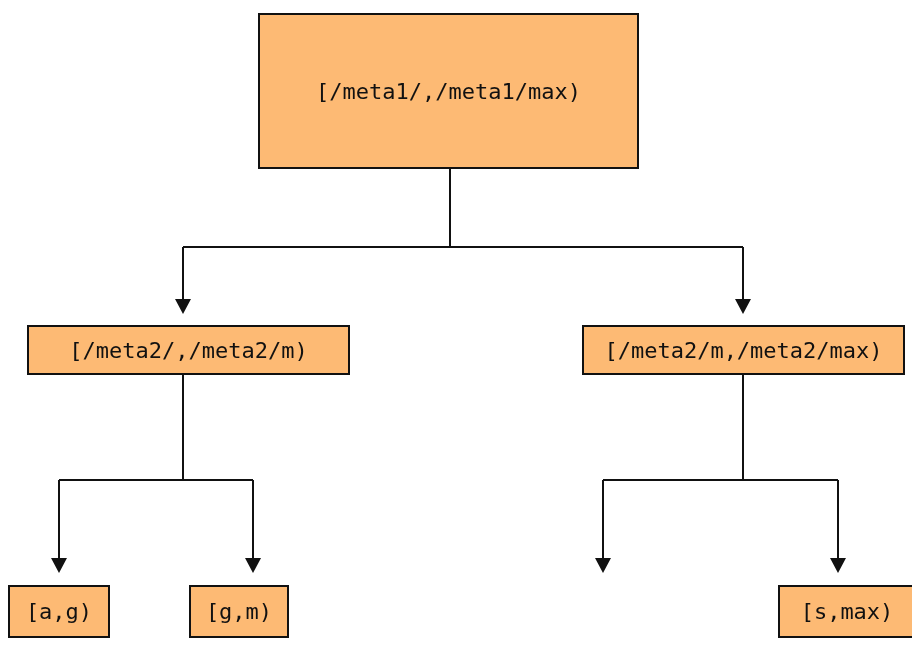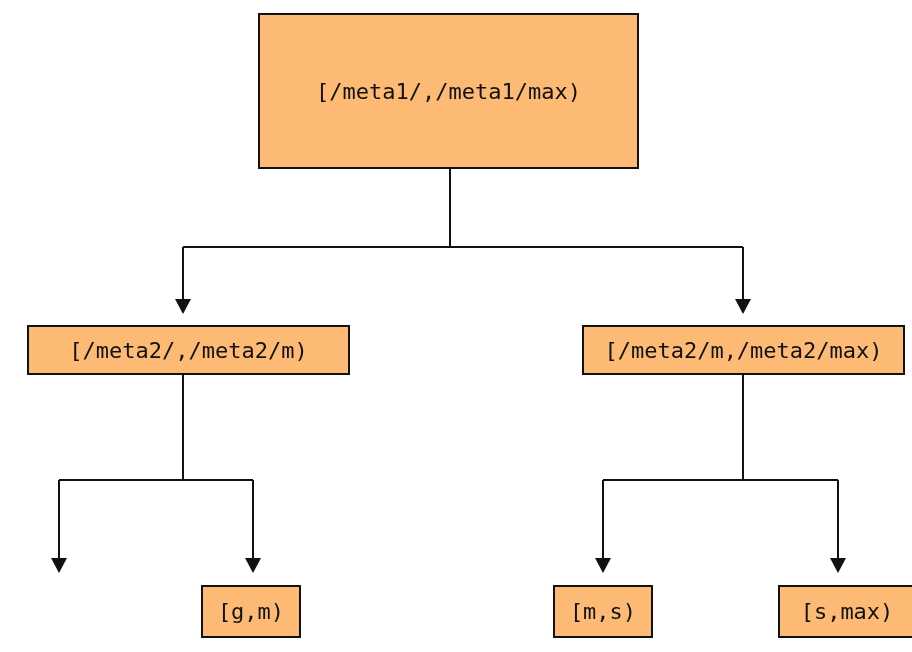--- a/index.html
+++ b/index.html
@@ -32,21 +32,21 @@
     justify-content: center;
     color: #111111;
     font-size: 22px;
     letter-spacing: 0;
     white-space: nowrap;
   }
   .node-root  { left: 258px; top: 13px;  width: 381px; height: 156px; }
   .node-l     { left: 27px;  top: 325px; width: 323px; height: 50px; }
   .node-r     { left: 582px; top: 325px; width: 323px; height: 50px; }
   .node-ll    { left: 8px;   top: 585px; width: 102px; height: 53px; }
-  .node-lr    { left: 201px; top: 585px; width: 100px; height: 53px; }
+  .node-lr    { left: 189px; top: 585px; width: 100px; height: 53px; }
   .node-rl    { left: 553px; top: 585px; width: 100px; height: 53px; }
   .node-rr    { left: 778px; top: 585px; width: 138px; height: 53px; }
 </style>
 </head>
 <body>
 
 <div class="canvas">
 
   <svg class="edges" viewBox="0 0 912 652" xmlns="http://www.w3.org/2000/svg">
     <g stroke="#111111" stroke-width="2" fill="none">
@@ -81,26 +81,26 @@
   </div>
 
   <div class="node node-l">
     <span>[/meta2/,/meta2/m)</span>
   </div>
 
   <div class="node node-r">
     <span>[/meta2/m,/meta2/max)</span>
   </div>
 
+  <div class="node node-ll">
+    <span>[a,g)</span>
+  </div>
 
   <div class="node node-lr">
     <span>[g,m)</span>
   </div>
 
-  <div class="node node-rl">
-    <span>[m,s)</span>
-  </div>
 
   <div class="node node-rr">
     <span>[s,max)</span>
   </div>
 
 </div>
 
 </body></html>

